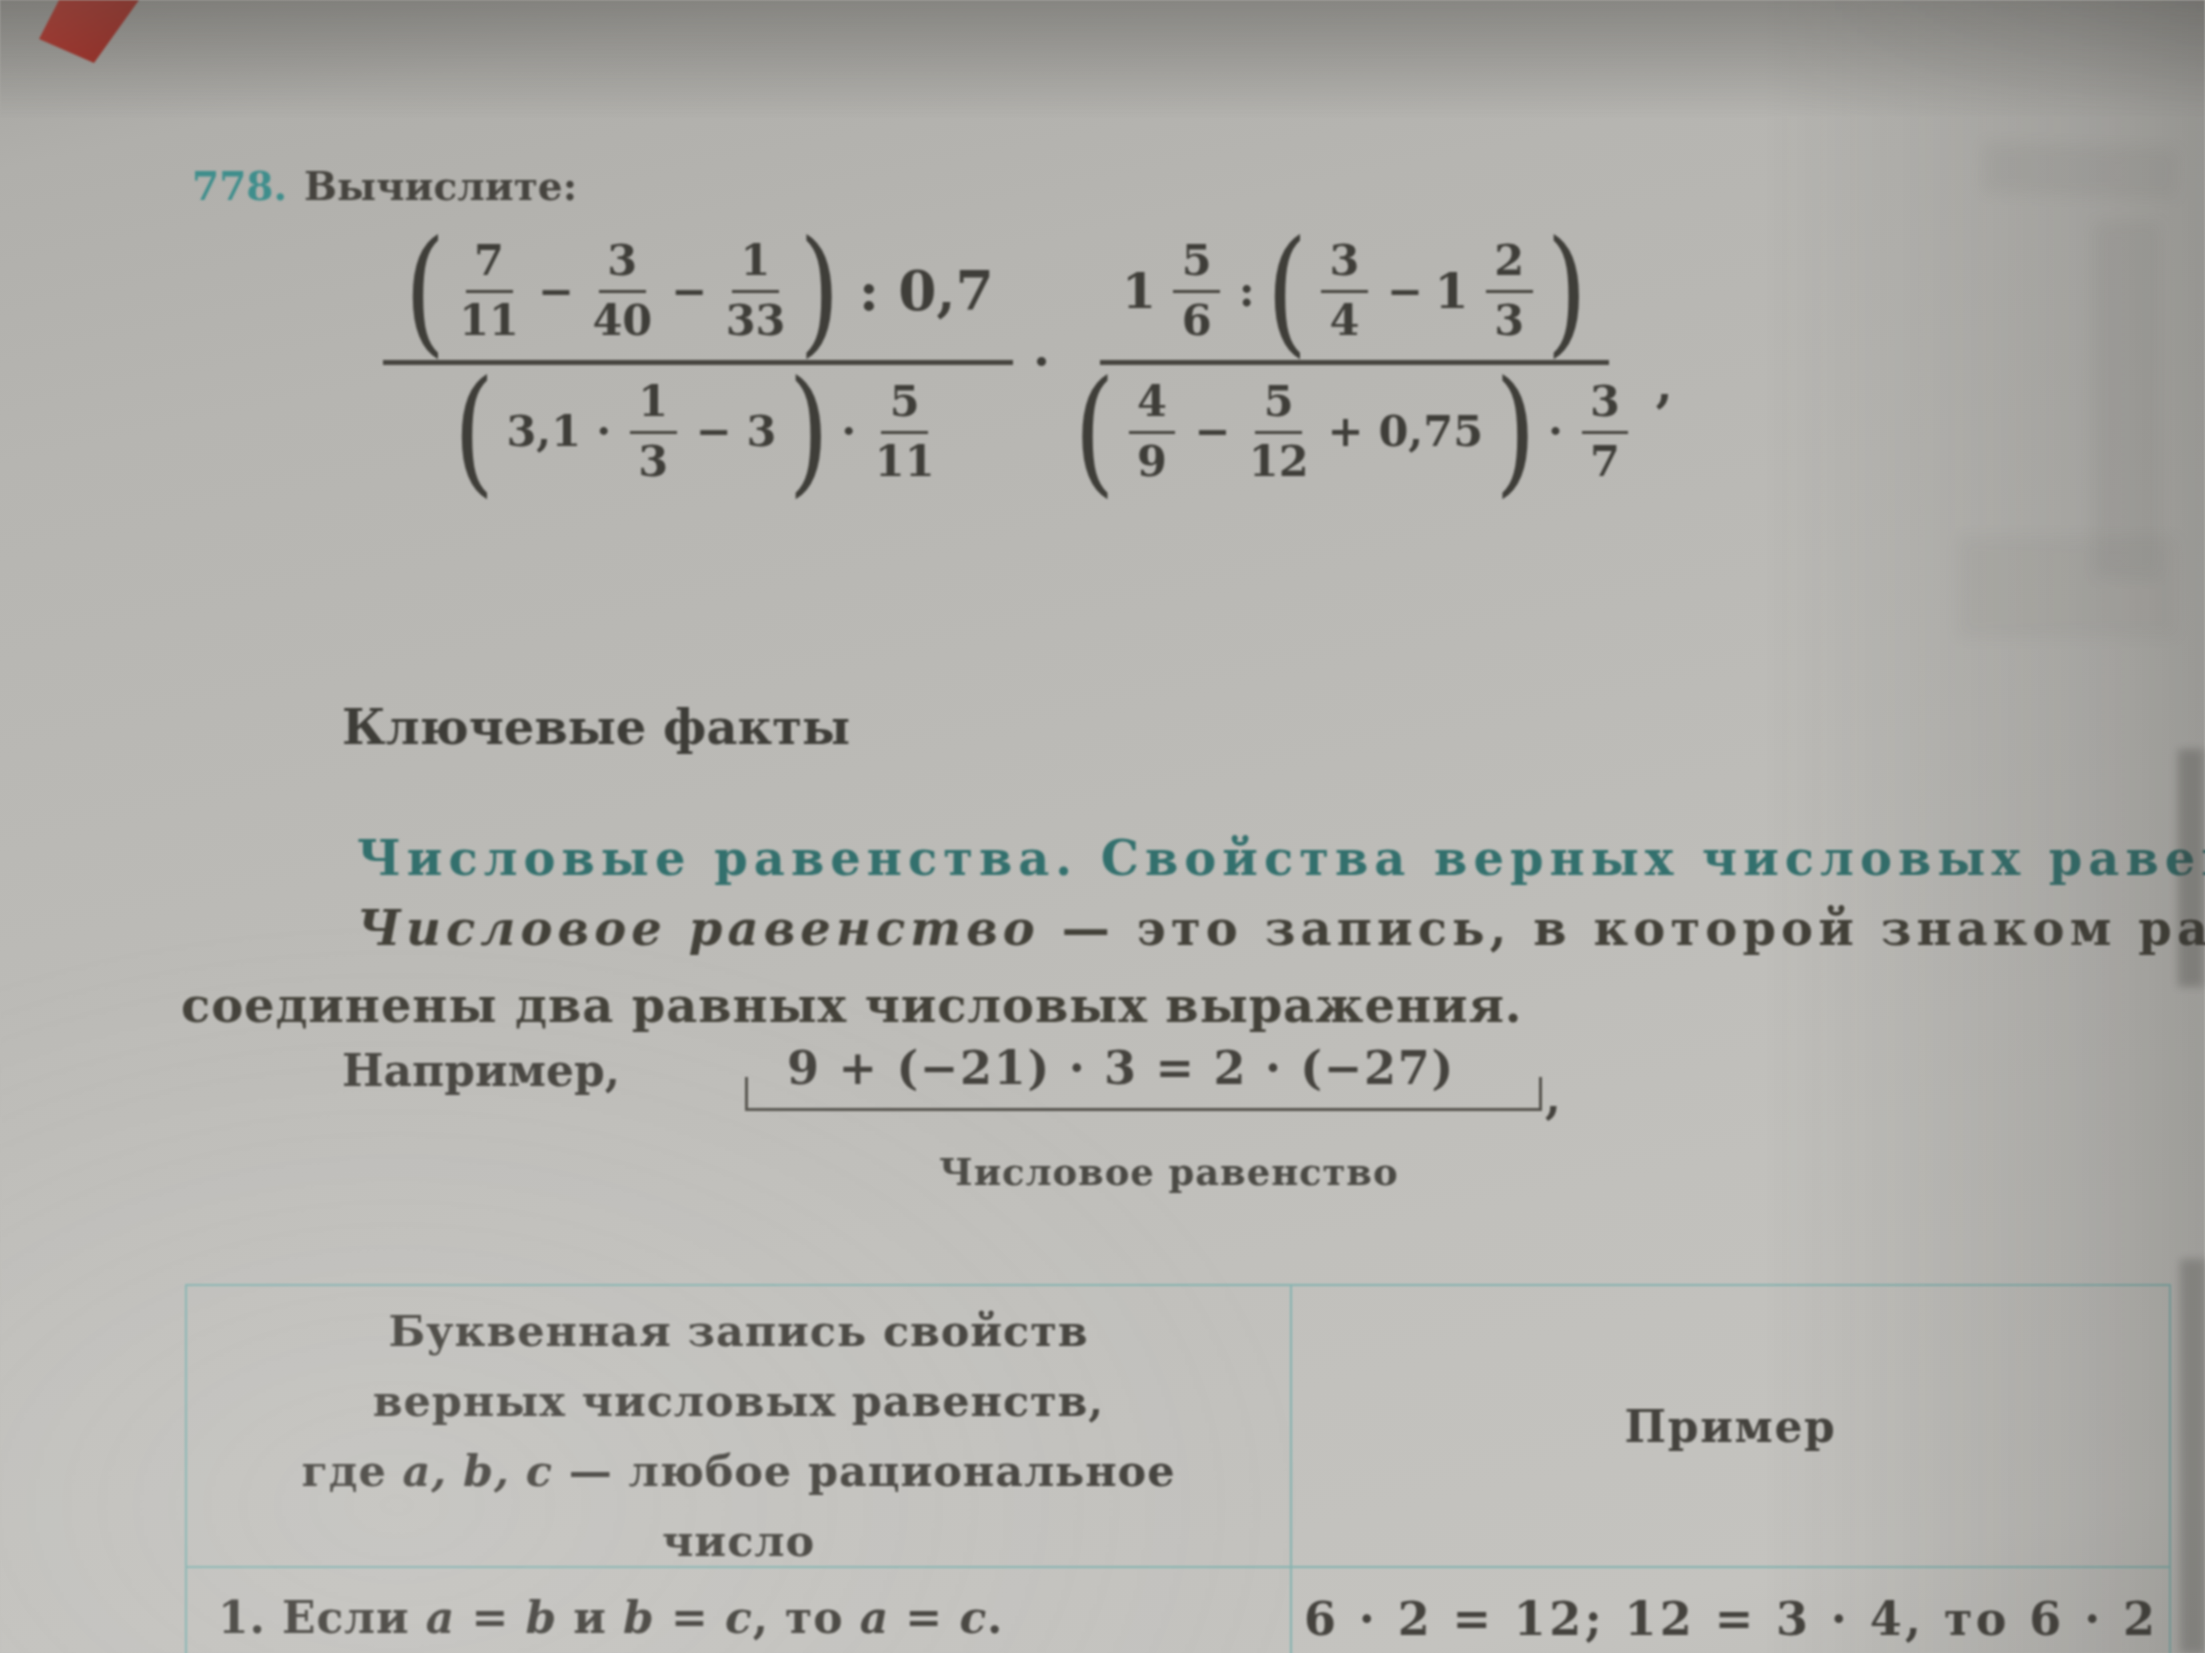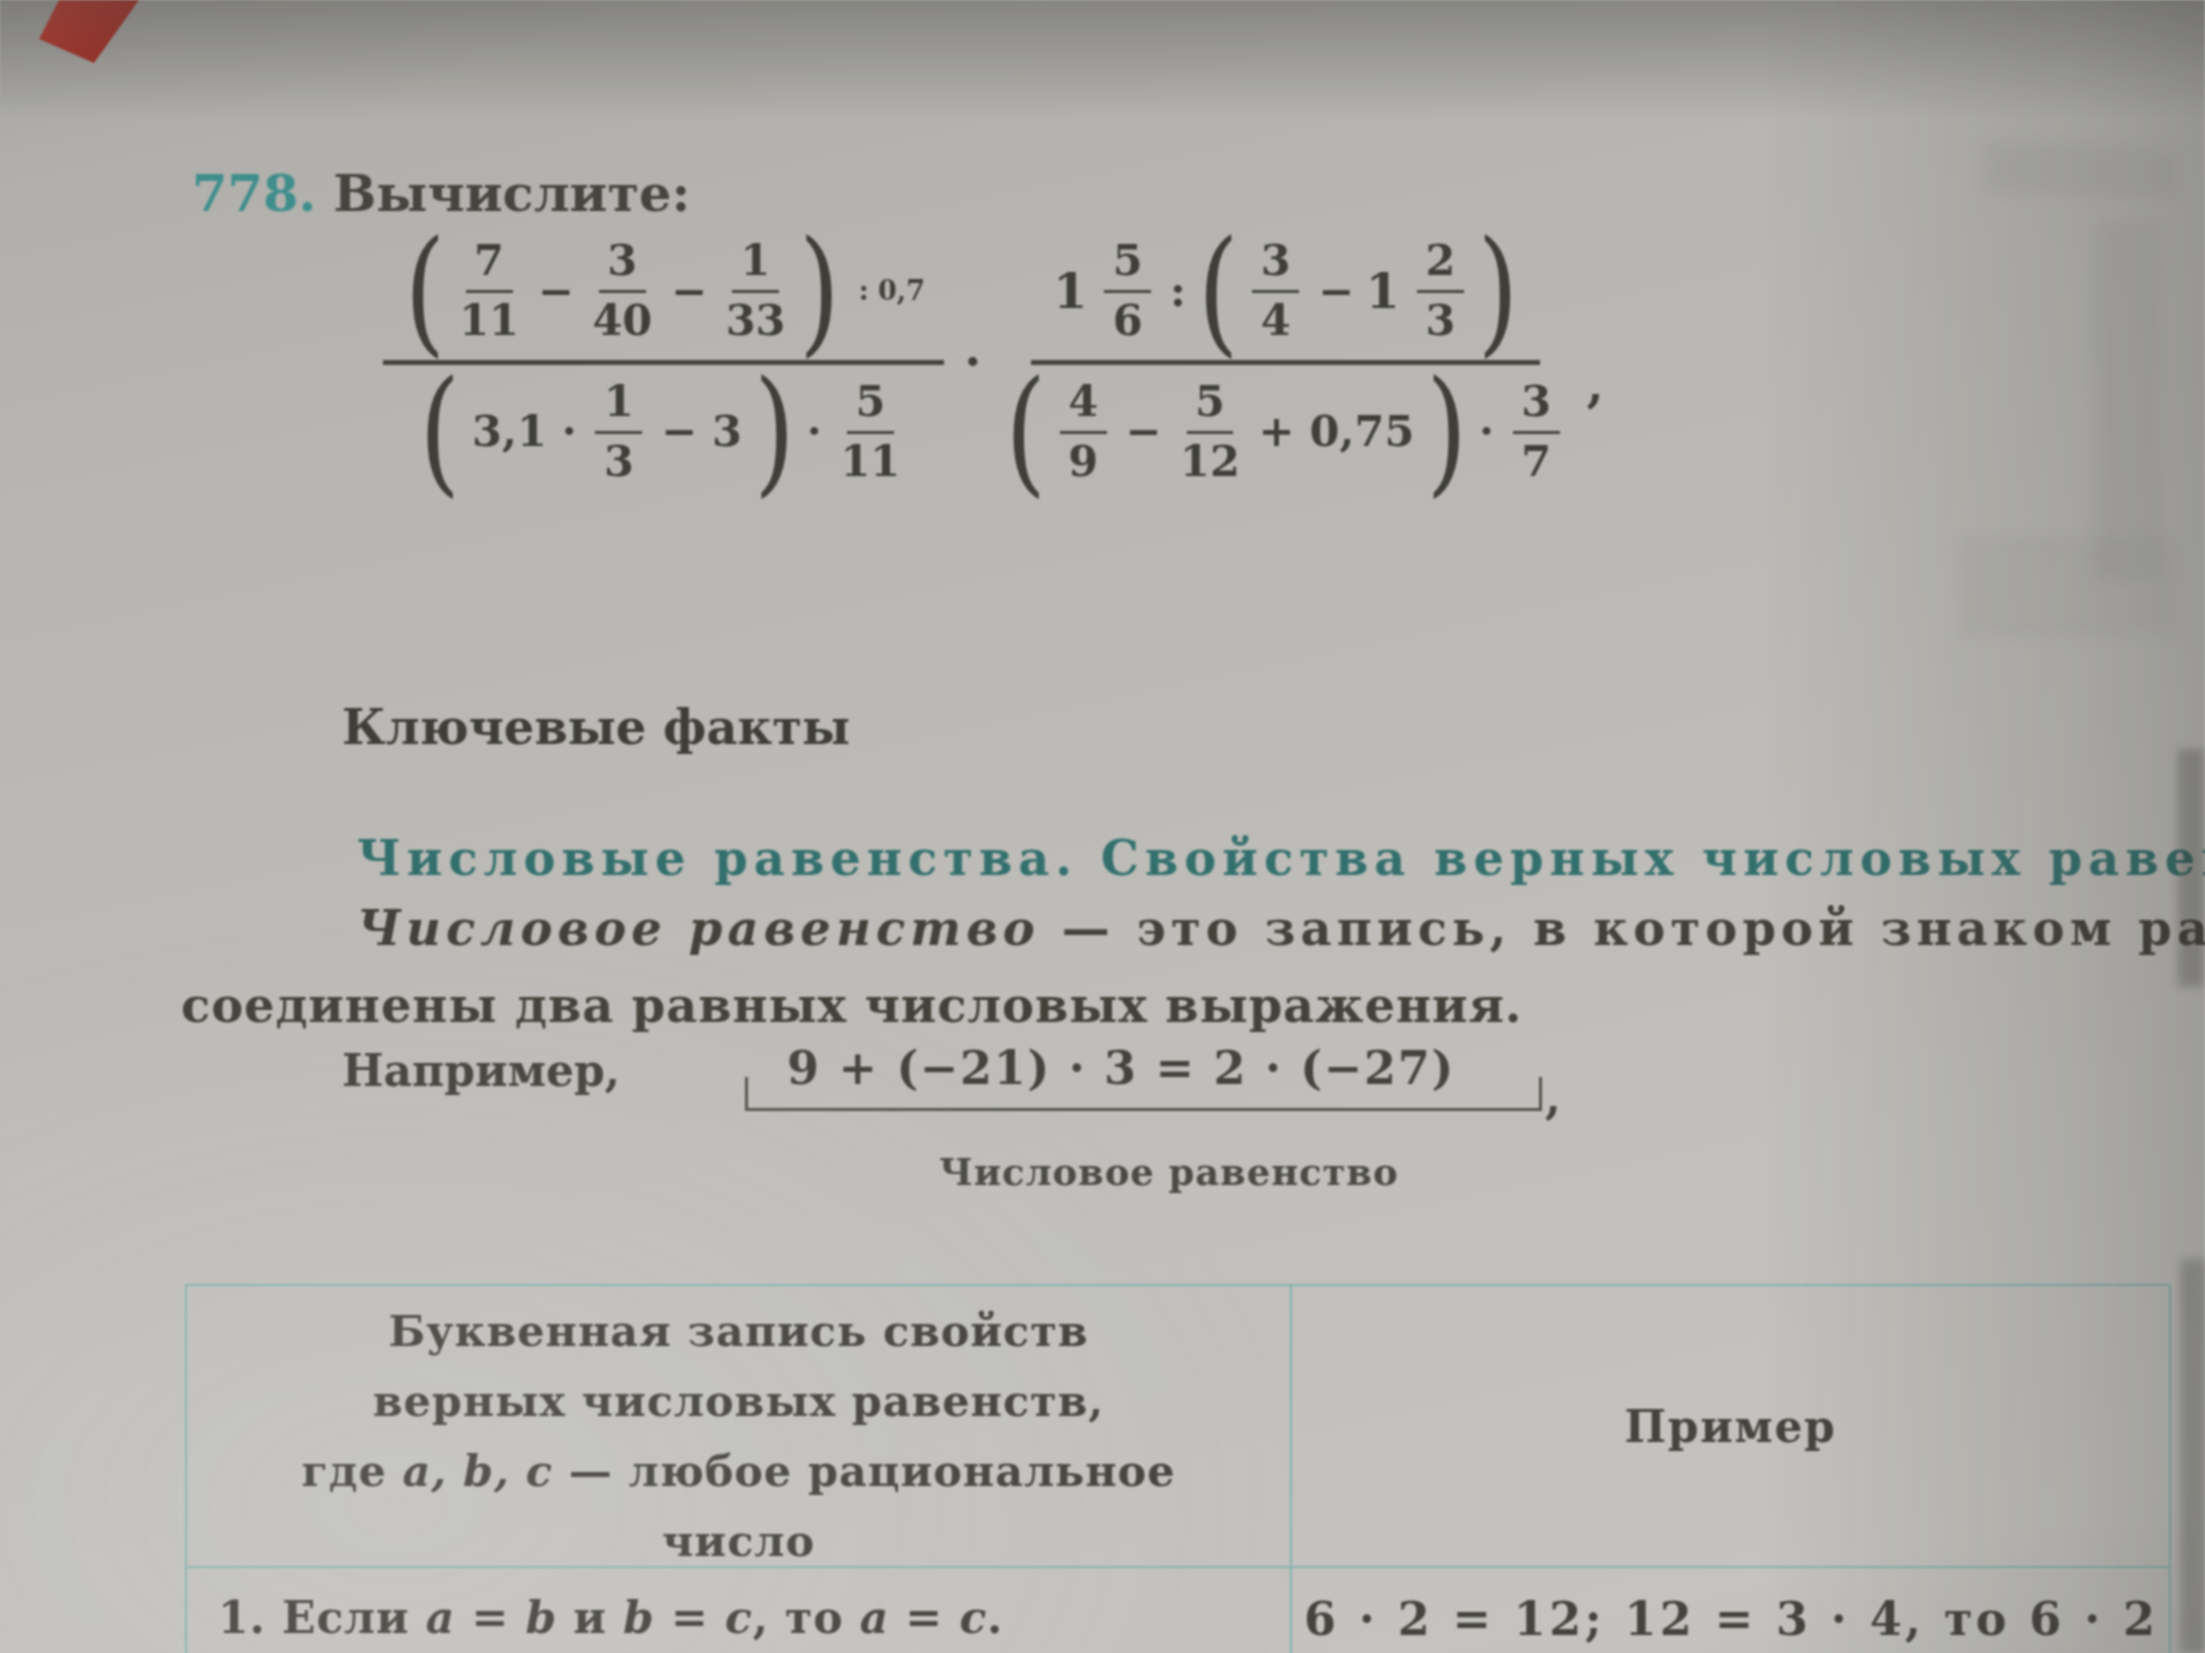--- a/index.html
+++ b/index.html
@@ -15,34 +15,34 @@
   .ghost{position:absolute;background:#5a5955;opacity:.08;filter:blur(7.7px);}
   .g1{left:1982px;top:145px;width:196px;height:51px;transform:rotate(2deg);}
   .g2{left:2093px;top:221px;width:68px;height:357px;}
   .g3{left:1957px;top:536px;width:221px;height:102px;opacity:.06;}
   .g4{left:2178px;top:749px;width:25.5px;height:238px;opacity:.30;filter:blur(4.3px);background:#3a3936;}
   .g5{left:2180px;top:1259px;width:25.5px;height:395px;opacity:.28;filter:blur(4.3px);background:#3a3936;}
   .red-corner{position:absolute;left:39px;top:0;width:100px;height:63px;
       background:linear-gradient(135deg,#c23b31,#992a22);
       clip-path:polygon(20% 0,100% 0,55% 100%,0 62%);}
   
-  .ex-title{position:absolute;left:192px;top:163px;font-size:51px;font-weight:bold;white-space:nowrap;}
+  .ex-title{position:absolute;left:192px;top:163px;font-size:39px;font-weight:bold;white-space:nowrap;}
   .ex-num{color:#3f8e8c;margin-right:17px;}
   .ex-label{color:#46443f;}
   
   .formula{position:absolute;left:374px;top:238px;display:flex;align-items:center;color:#3f3e39;font-weight:bold;}
   .bigfrac{display:flex;flex-direction:column;align-items:center;margin:0 8.5px;}
   .bigfrac .bnum{display:flex;align-items:center;border-bottom:5.1px solid #47453f;padding:0 18.7px 17px 18.7px;}
   .bigfrac .bden{display:flex;align-items:center;padding-top:13.6px;}
   .sfrac{display:inline-flex;flex-direction:column;align-items:center;margin:0 10.2px;font-size:43px;line-height:1.05;}
   .sfrac .sn{border-bottom:3.4px solid #47453f;padding:0 8.5px 6.8px;}
   .sfrac .sd{padding-top:5.1px;}
   .op{font-size:43px;margin:0 8.5px;}
   .whole{font-size:49px;margin:0 6.8px 0 3.4px;}
-  .tail{font-size:27px;margin-left:15.3px;}
+  .tail{font-size:55px;margin-left:15.3px;}
   .paren{font-size:105px;font-weight:400;line-height:0;display:inline-block;transform:scaleY(1.30);margin:0 3.4px;}
   .fmul{font-size:49px;margin:0 12px;}
   .fcomma{font-size:49px;align-self:center;margin:48px 0 0 8.5px;}
   
   .keyfacts{position:absolute;left:342px;top:699px;font-size:48px;font-weight:bold;color:#3e3d38;}
   .section-head{position:absolute;left:357px;top:830px;font-size:48px;font-weight:bold;color:#33706d;letter-spacing:6px;white-space:nowrap;}
   .def-line1{position:absolute;left:357px;top:900px;font-size:48px;letter-spacing:5.1px;white-space:nowrap;color:#434139;font-weight:bold;}
   .def-term{font-style:italic;}
   .def-line2{position:absolute;left:181px;top:977px;font-size:48px;letter-spacing:0.9px;white-space:nowrap;color:#434139;font-weight:bold;}
   .naprimer{position:absolute;left:342px;top:1045px;font-size:44px;font-weight:bold;color:#45433e;}

